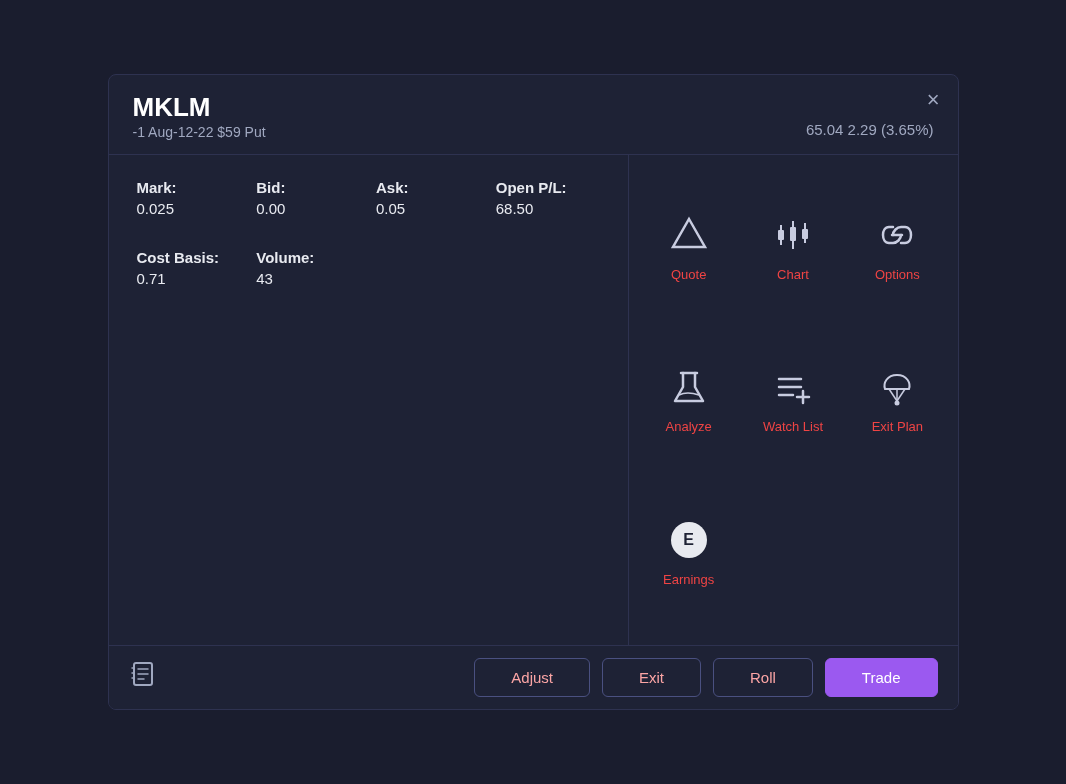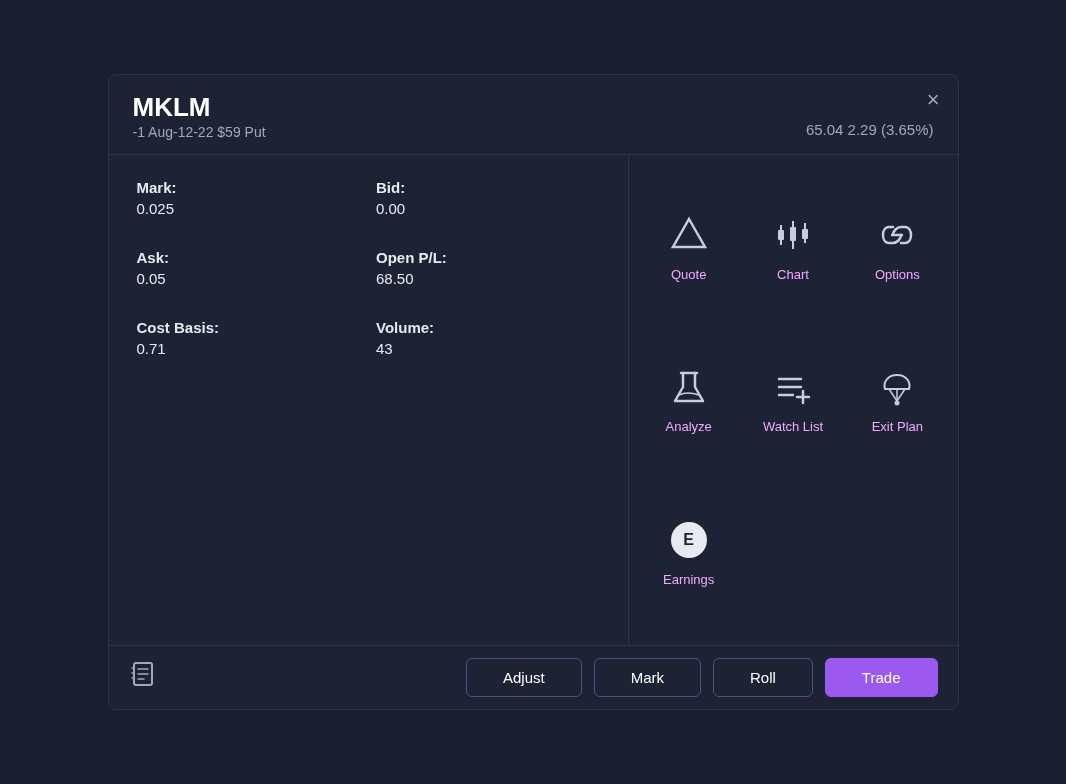--- a/index.html
+++ b/index.html
@@ -67,21 +67,21 @@
       display: flex;
       min-height: 490px;
     }
     .left-panel {
       flex: 0 0 520px;
       padding: 24px 28px;
       border-right: 1px solid #2e3250;
     }
     .stats-grid {
       display: grid;
-      grid-template-columns: 1fr 1fr;
+      grid-template-columns: 1fr 1fr 1fr 1fr;
       gap: 32px 16px;
     }
     .stat-item {}
     .stat-label {
       font-size: 15px;
       font-weight: bold;
       color: #e8eaf0;
       margin-bottom: 4px;
     }
     .stat-value {
@@ -116,21 +116,21 @@
       display: flex;
       align-items: center;
       justify-content: center;
     }
     .action-icon svg {
       width: 100%;
       height: 100%;
     }
     .action-label {
       font-size: 13px;
-      color: #f0abfc;
+      color: #ef4444;
       text-align: right;
     }
     .modal-footer {
       display: flex;
       align-items: center;
       justify-content: space-between;
       padding: 12px 20px;
       border-top: 1px solid #2e3250;
       background: #1e2235;
     }
@@ -147,21 +147,21 @@
       gap: 12px;
     }
     .btn {
       padding: 10px 36px;
       border-radius: 6px;
       font-size: 15px;
       font-weight: 500;
       cursor: pointer;
       border: 1px solid #4a5080;
       background: transparent;
-      color: #ffffff;
+      color: #fca5a5;
       transition: background 0.15s;
     }
     .btn-trade {
       background: #9b59f0;
       border-color: #9b59f0;
       color: #ffffff;
       padding: 8px 36px;
     }
     
     .earnings-circle {
@@ -332,18 +332,18 @@
           <line x1="9" y1="14" x2="19" y2="14" stroke="#a0a8c0" stroke-width="1.5" stroke-linecap="round"></line>
           <line x1="9" y1="19" x2="15" y2="19" stroke="#a0a8c0" stroke-width="1.5" stroke-linecap="round"></line>
           <line x1="5" y1="8" x2="3" y2="8" stroke="#a0a8c0" stroke-width="1.5" stroke-linecap="round"></line>
           <line x1="5" y1="13" x2="3" y2="13" stroke="#a0a8c0" stroke-width="1.5" stroke-linecap="round"></line>
           <line x1="5" y1="18" x2="3" y2="18" stroke="#a0a8c0" stroke-width="1.5" stroke-linecap="round"></line>
         </svg>
       </button>
     </div>
     <div class="footer-buttons">
       <button class="btn">Adjust</button>
-      <button class="btn">Mark</button>
+      <button class="btn">Exit</button>
       <button class="btn">Roll</button>
       <button class="btn btn-trade">Trade</button>
     </div>
   </div>
 </div>
 
 </body></html>

